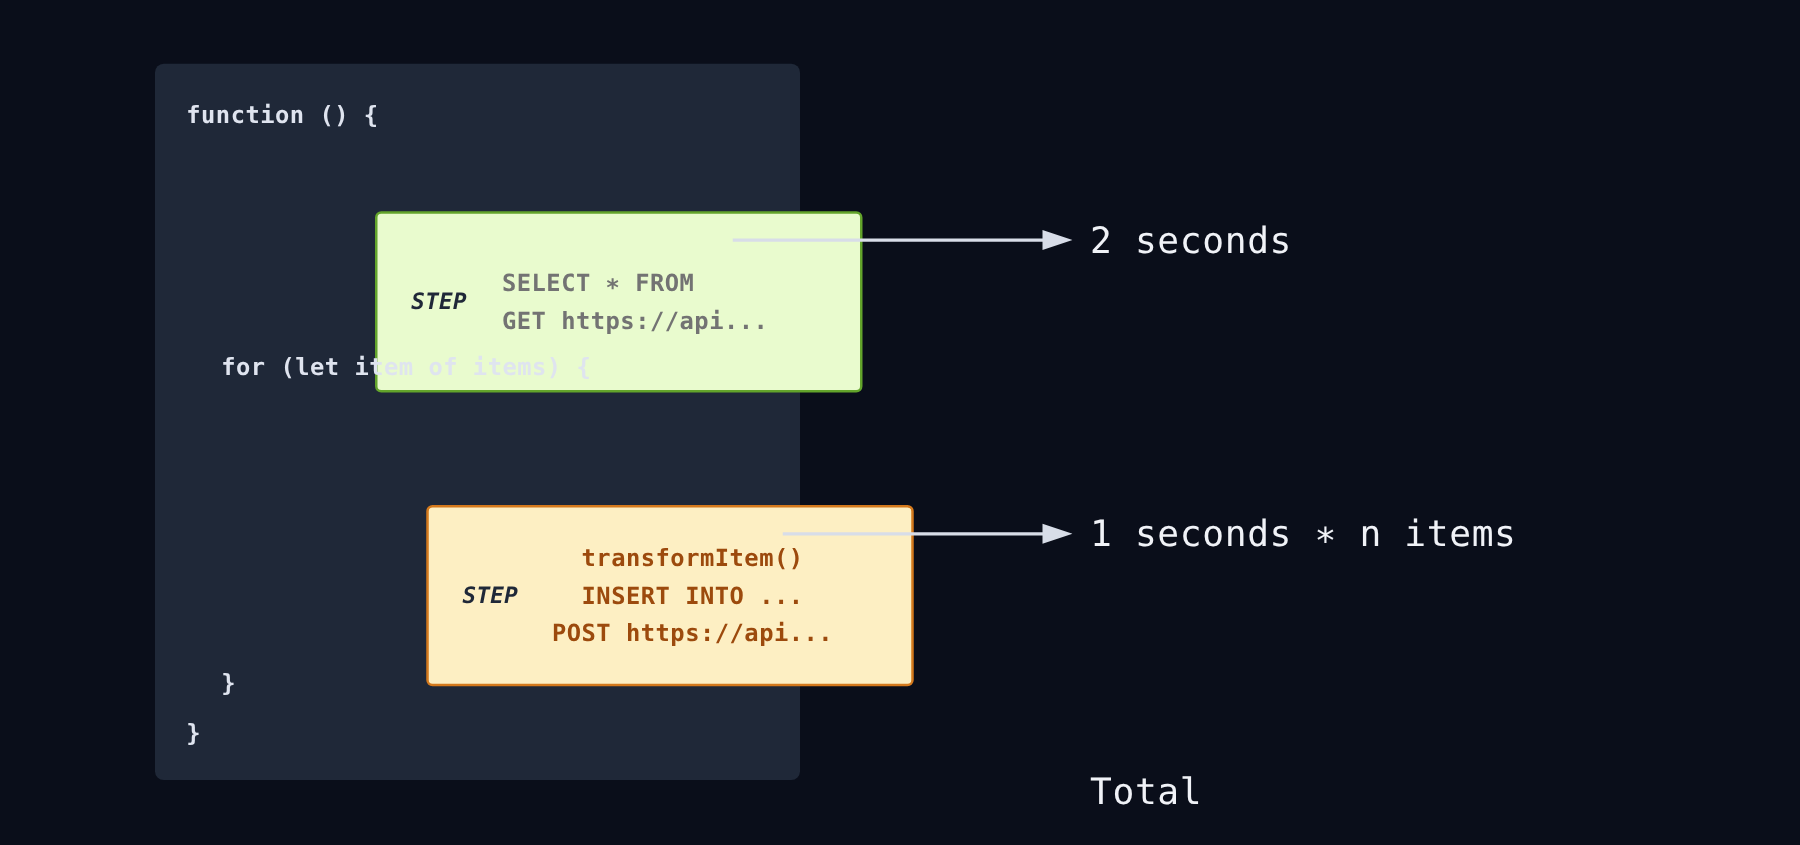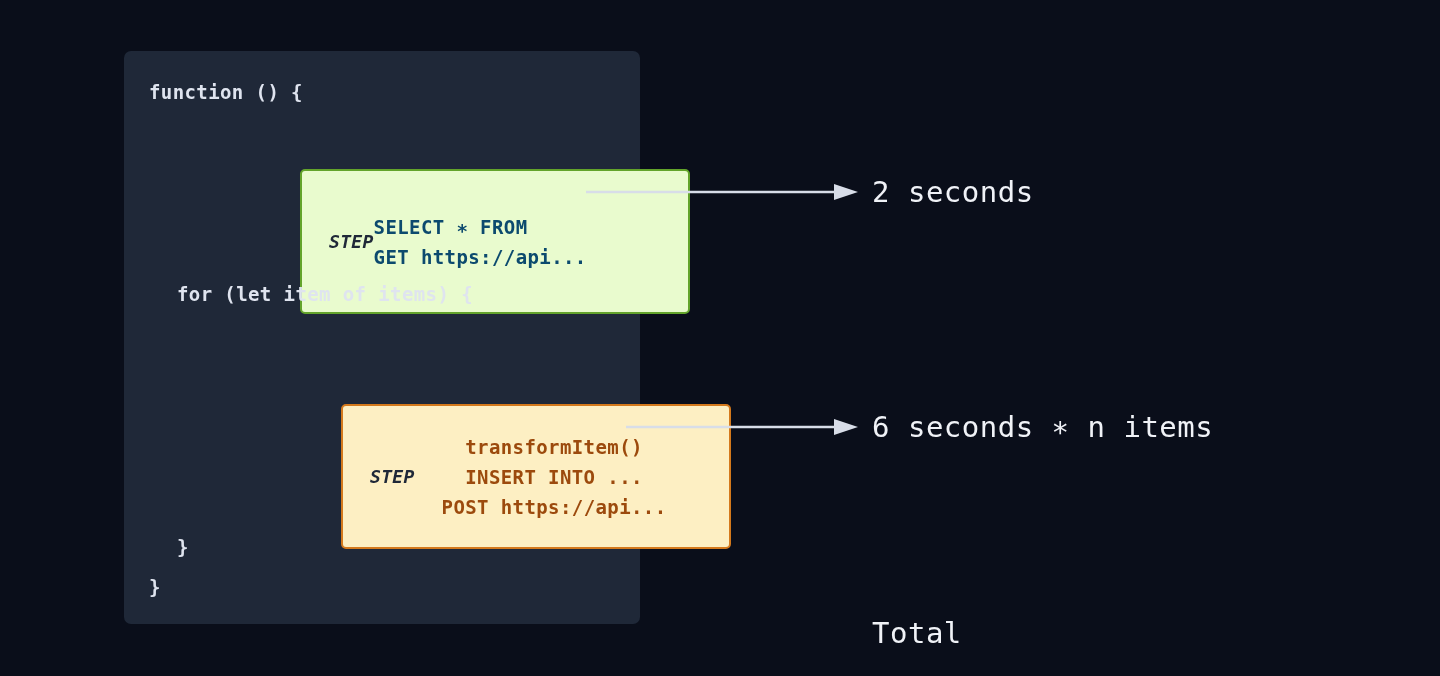--- a/index.html
+++ b/index.html
@@ -93,21 +93,21 @@
   .step-lines {
     font-family: "DejaVu Sans Mono", "Liberation Mono", monospace;
     font-size: 19px;
     font-weight: bold;
     letter-spacing: 0.4px;
     white-space: pre;
     line-height: 30px;
     flex: 0 0 auto;
   }
 
-  .step-box.green .step-lines  { color: #0c4a6e; }
+  .step-box.green .step-lines  { color: #737373; margin-left: 28px; }
   .step-box.yellow .step-lines { color: #9c4a0d; margin-left: 27px; text-align: center; }
 
   
   .arrow {
     position: absolute;
     height: 22px;
   }
   .arrow-1 { left: 586px; top: 181px; width: 272px; }
   .arrow-2 { left: 626px; top: 416px; width: 232px; }
 
@@ -170,20 +170,20 @@
     <polygon points="248,3 272,11 248,19" fill="#d8dde8"></polygon>
   </svg>
 
   <svg class="arrow arrow-2" viewBox="0 0 232 22">
     <line x1="0" y1="11" x2="210" y2="11" stroke="#d8dde8" stroke-width="2.6"></line>
     <polygon points="208,3 232,11 208,19" fill="#d8dde8"></polygon>
   </svg>
 
   <div class="annotation ann-1">2 seconds</div>
 
-  <div class="annotation ann-2">6 seconds ∗ n items</div>
+  <div class="annotation ann-2">1 seconds ∗ n items</div>
 
   <div class="total-block">
     <div>Total</div>
     
   </div>
 
 </div>
 
 </body></html>

